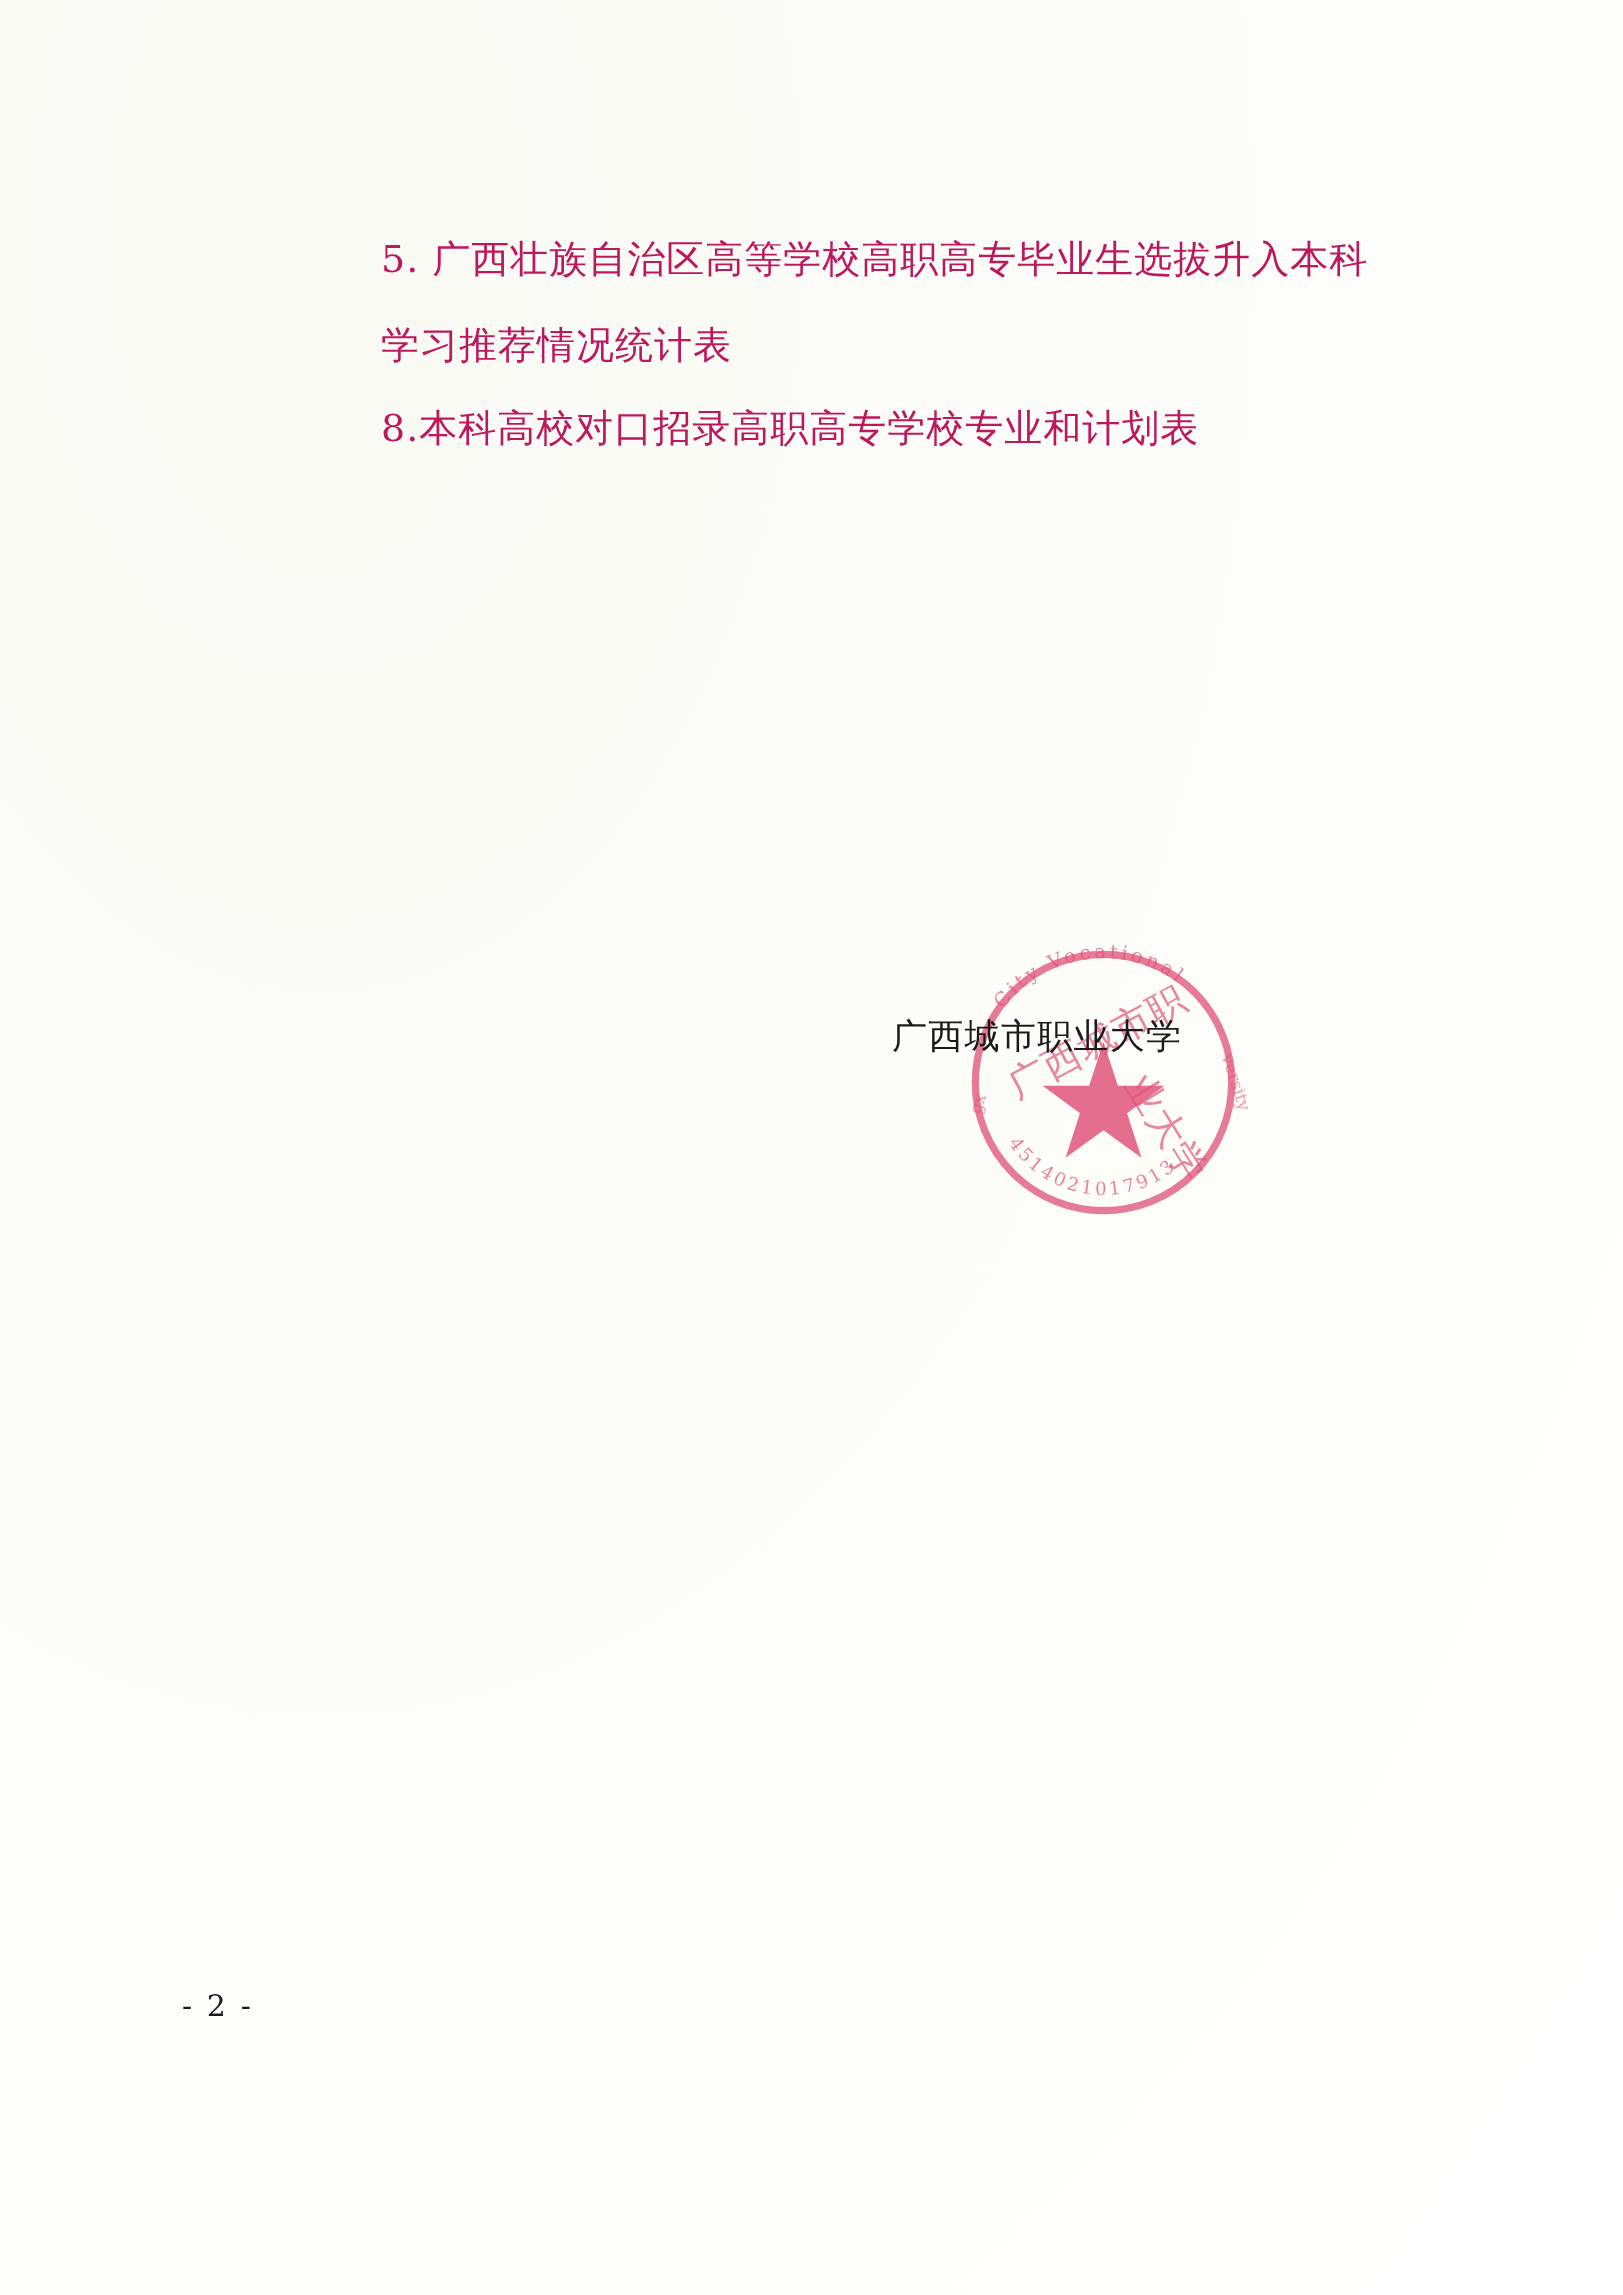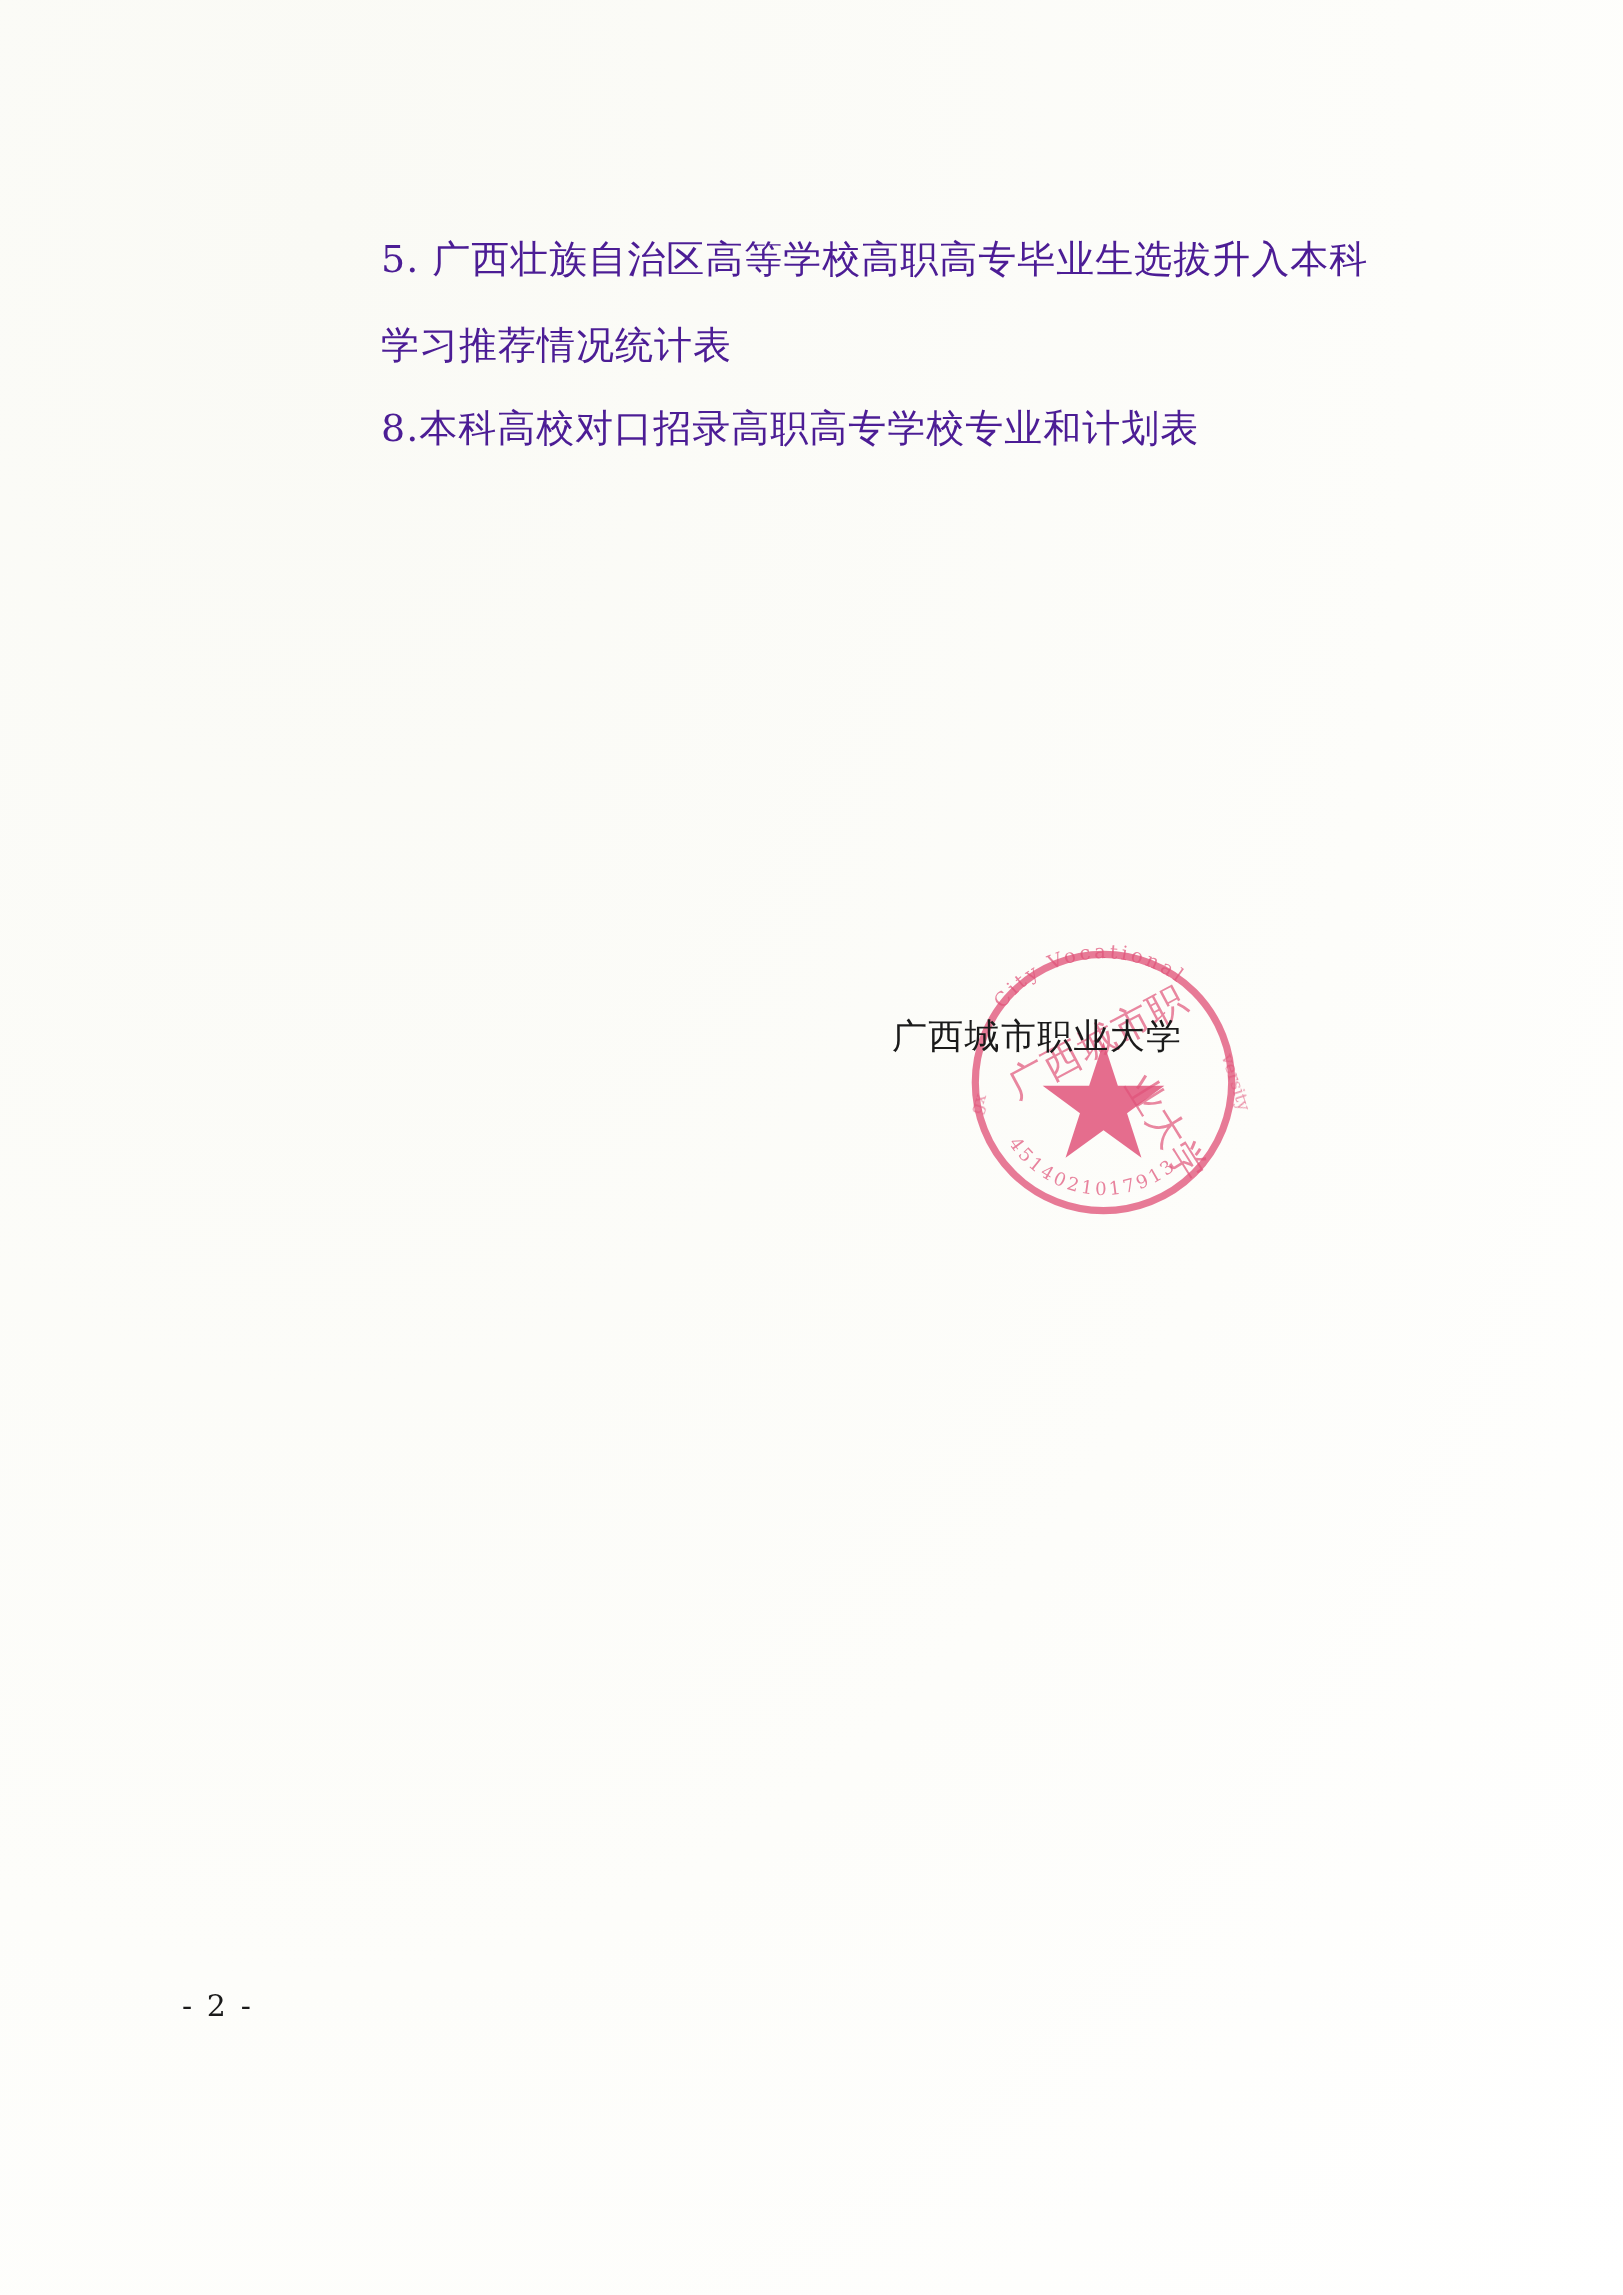--- a/index.html
+++ b/index.html
@@ -35,21 +35,21 @@
     position: absolute;
     left: 381px;
     top: 216px;
     width: 1021px;
   }
 
   .doc-line {
     font-size: 38px;
     line-height: 81px;
     letter-spacing: 1px;
-    color: #4c1d95;
+    color: #be185d;
     white-space: nowrap;
     font-family: "DejaVu Serif", "Liberation Serif", serif;
   }
 
   .item-5 {
     width: 1001px;
     white-space: normal;
     line-height: 86px;
   }
 

